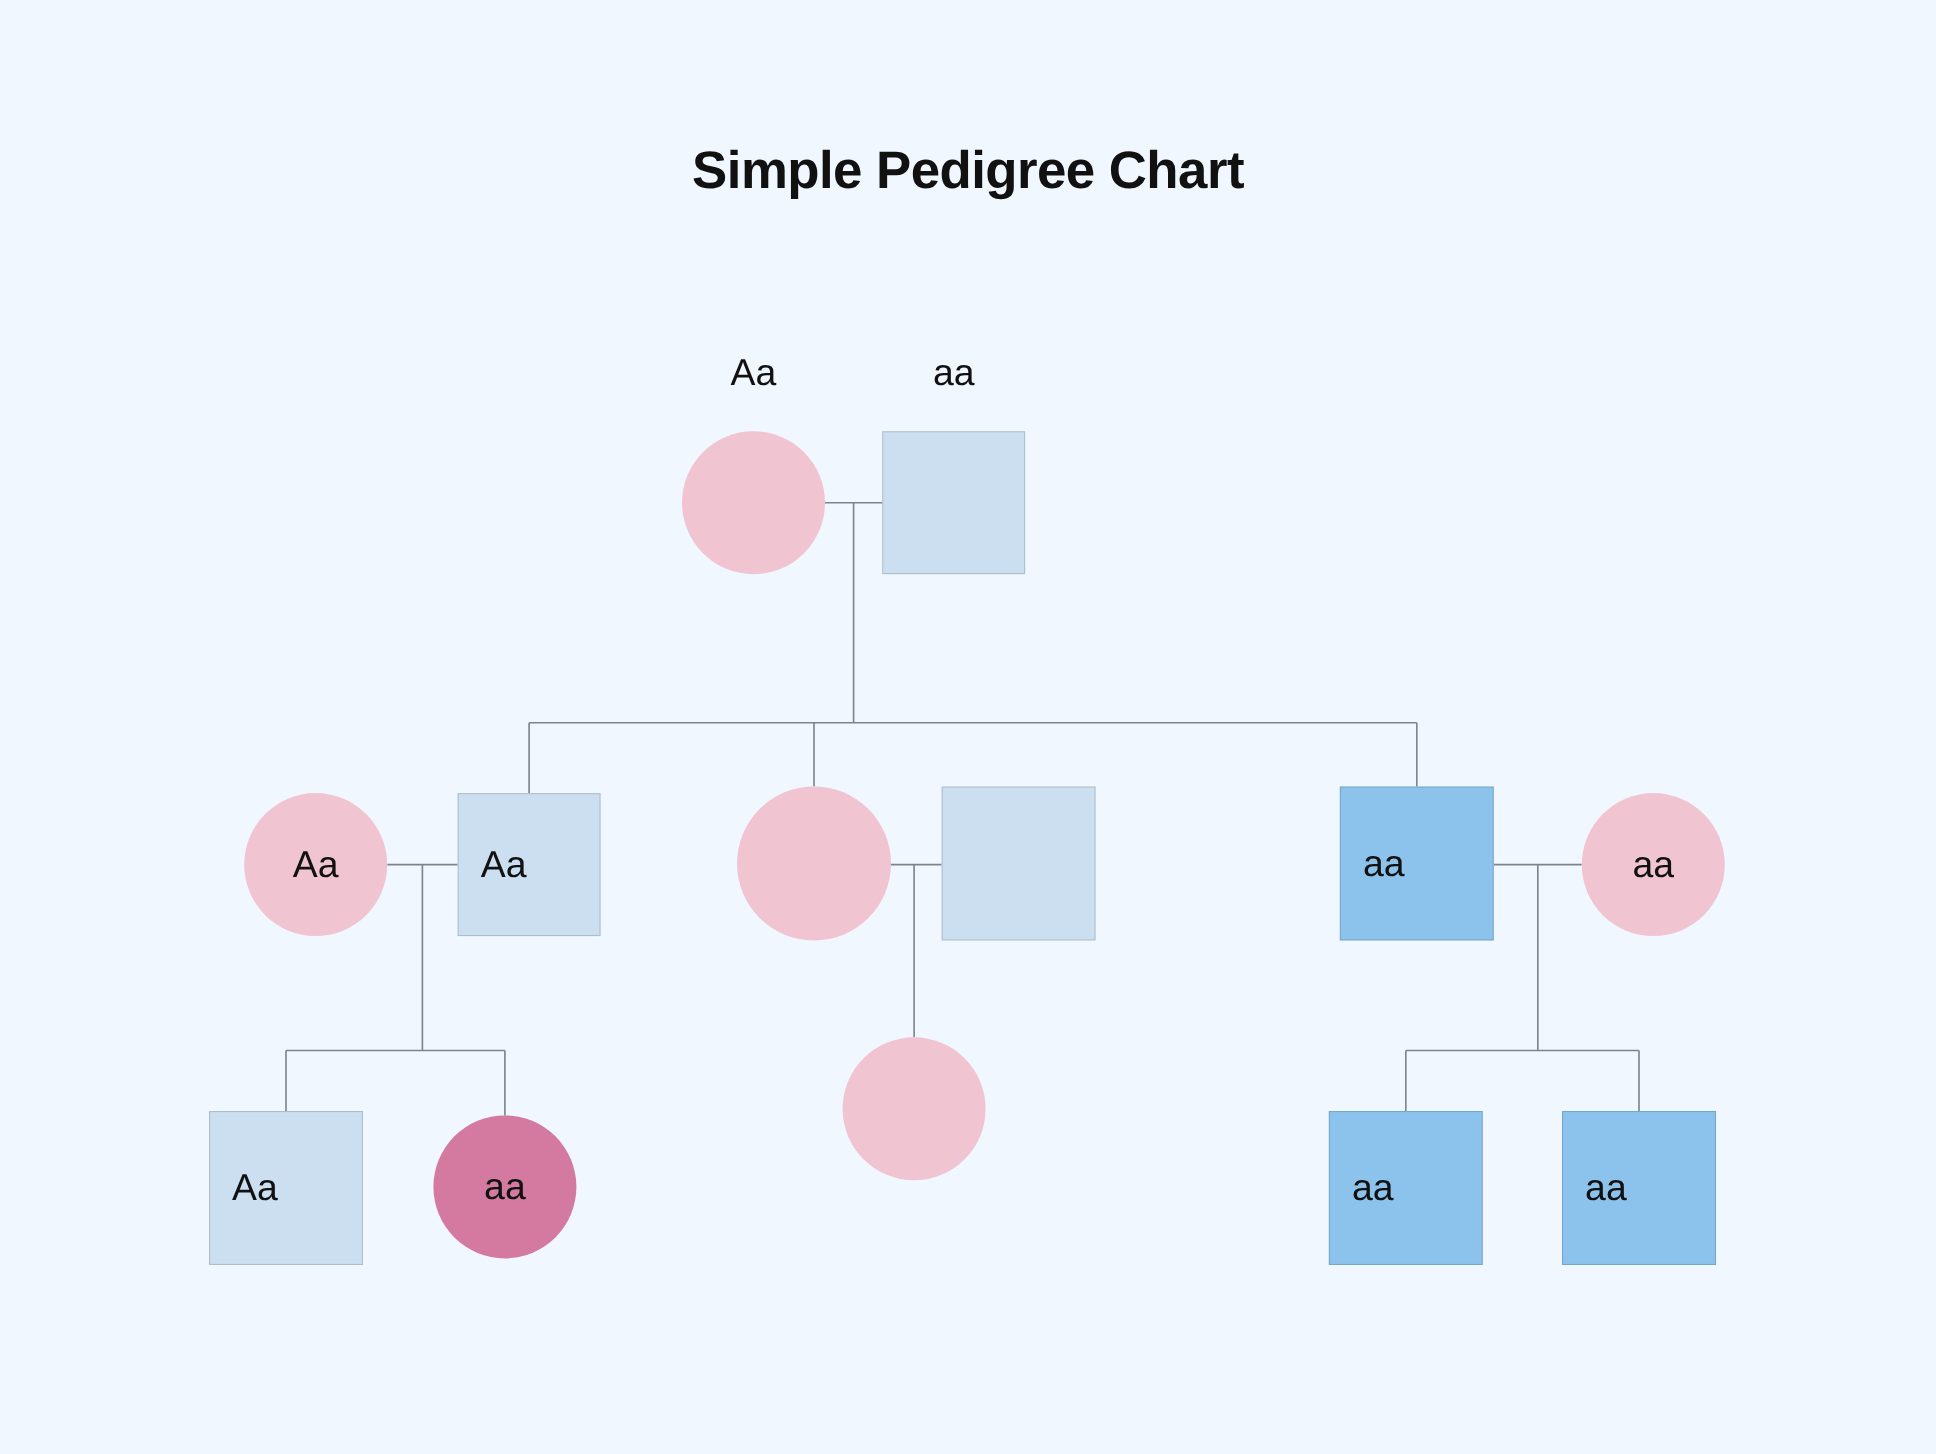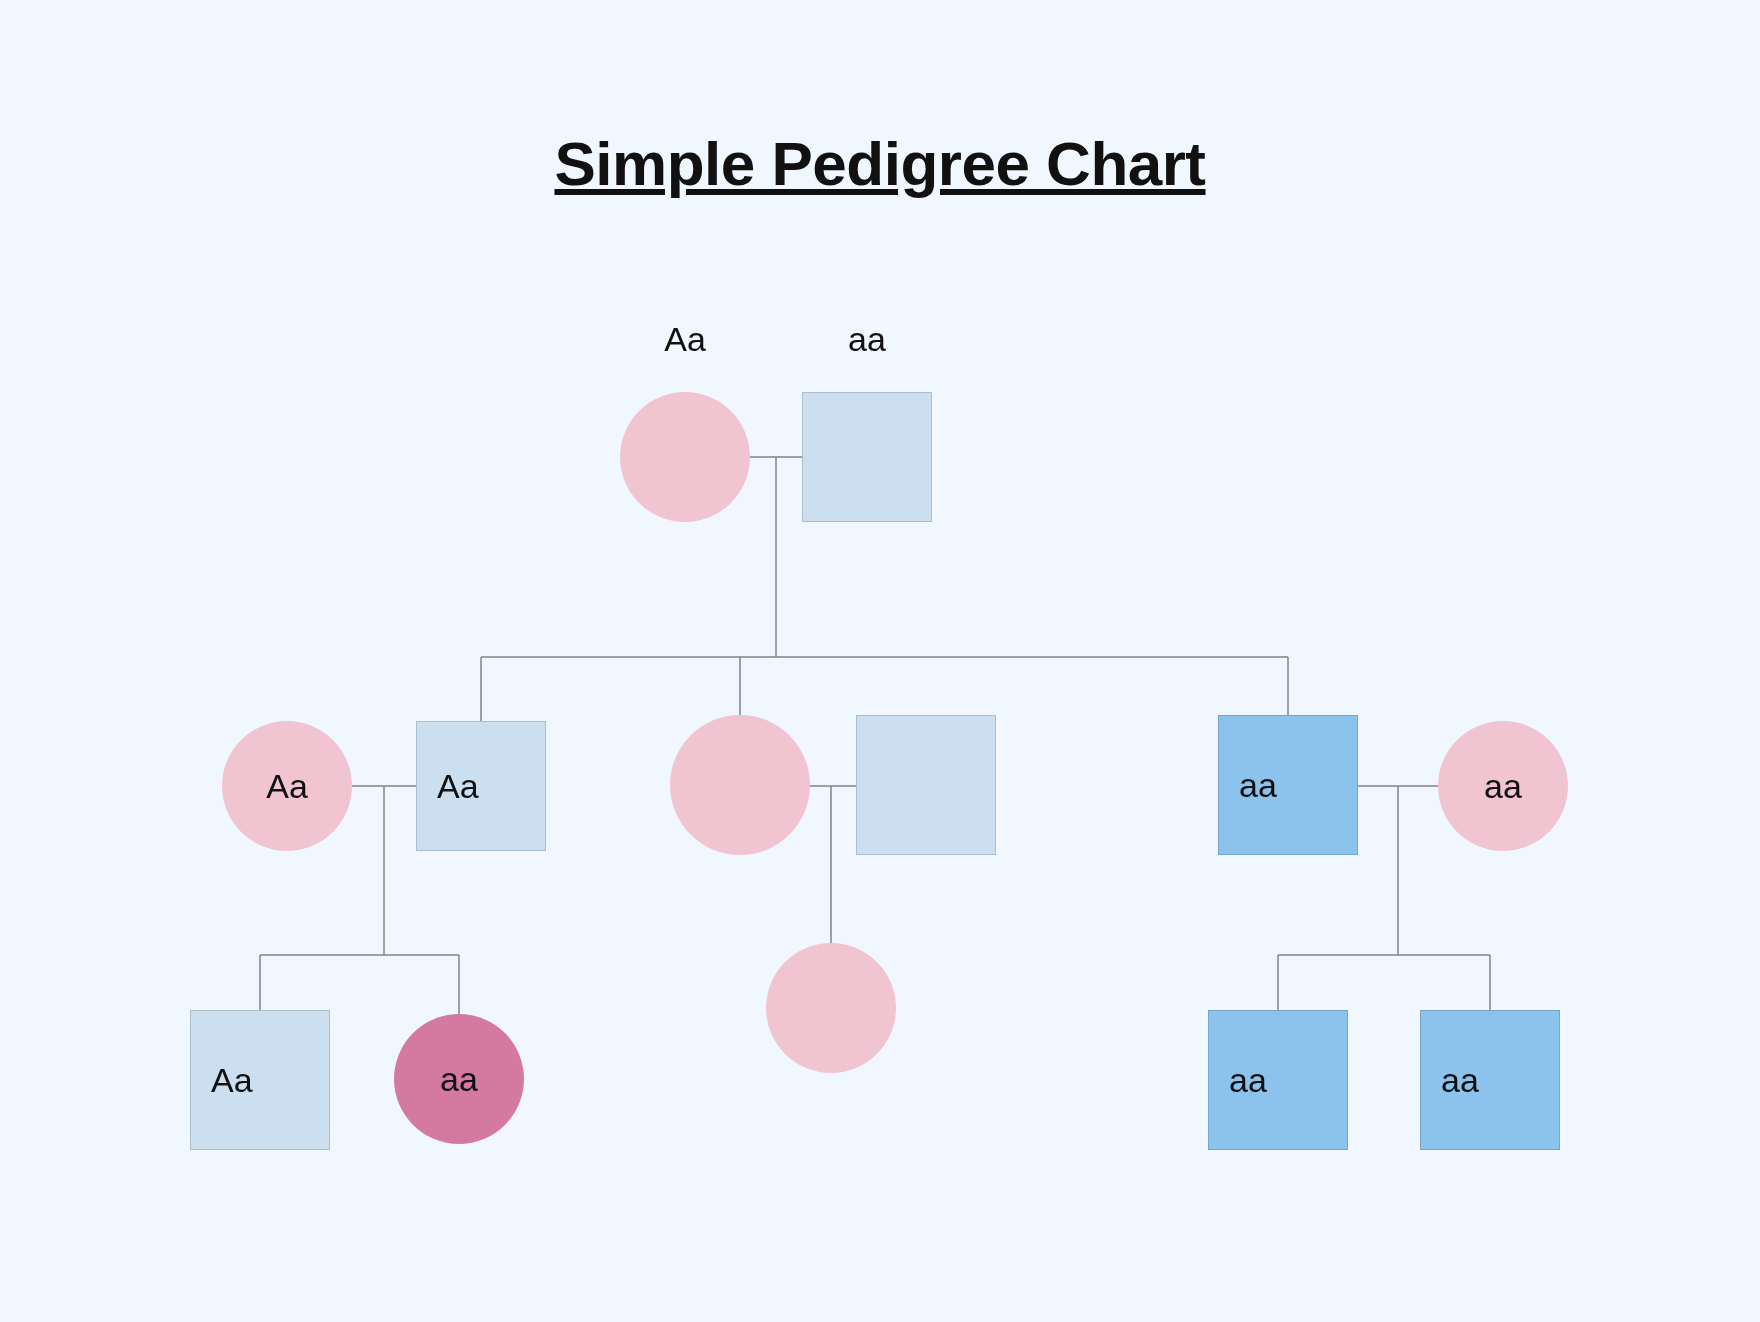--- a/index.html
+++ b/index.html
@@ -8,24 +8,23 @@
     background:#f1f7fe;
     font-family:-apple-system,BlinkMacSystemFont,"Segoe UI",Helvetica,Arial,sans-serif;
     color:#111;
     position:relative;
     box-sizing:border-box;
   }
   .title{
     position:absolute;
     width:100%;
     text-align:center;
-    font-size:62px;
+    font-size:48px;
     font-weight:700;
     letter-spacing:-0.5px;
-    text-decoration:underline;
   }
   .node{
     position:absolute;
     box-sizing:border-box;
     display:flex;align-items:center;justify-content:center;
     font-size:34px;
   }
   .square{border:1px solid rgba(0,0,0,.15)}
   .circle{border-radius:50%}
   .lbl{

